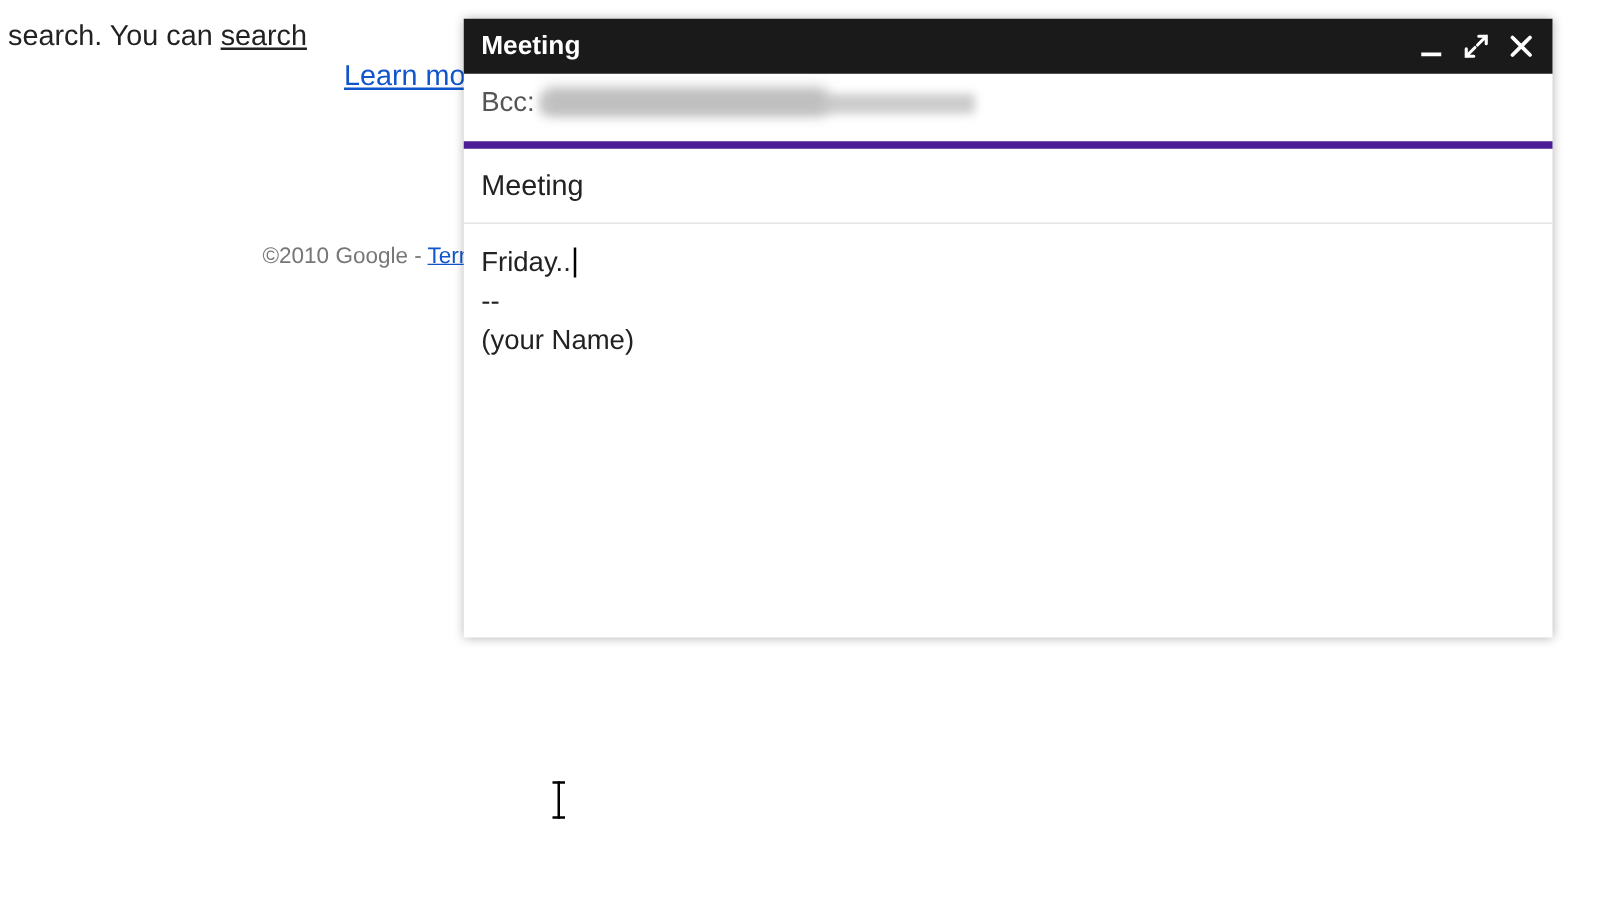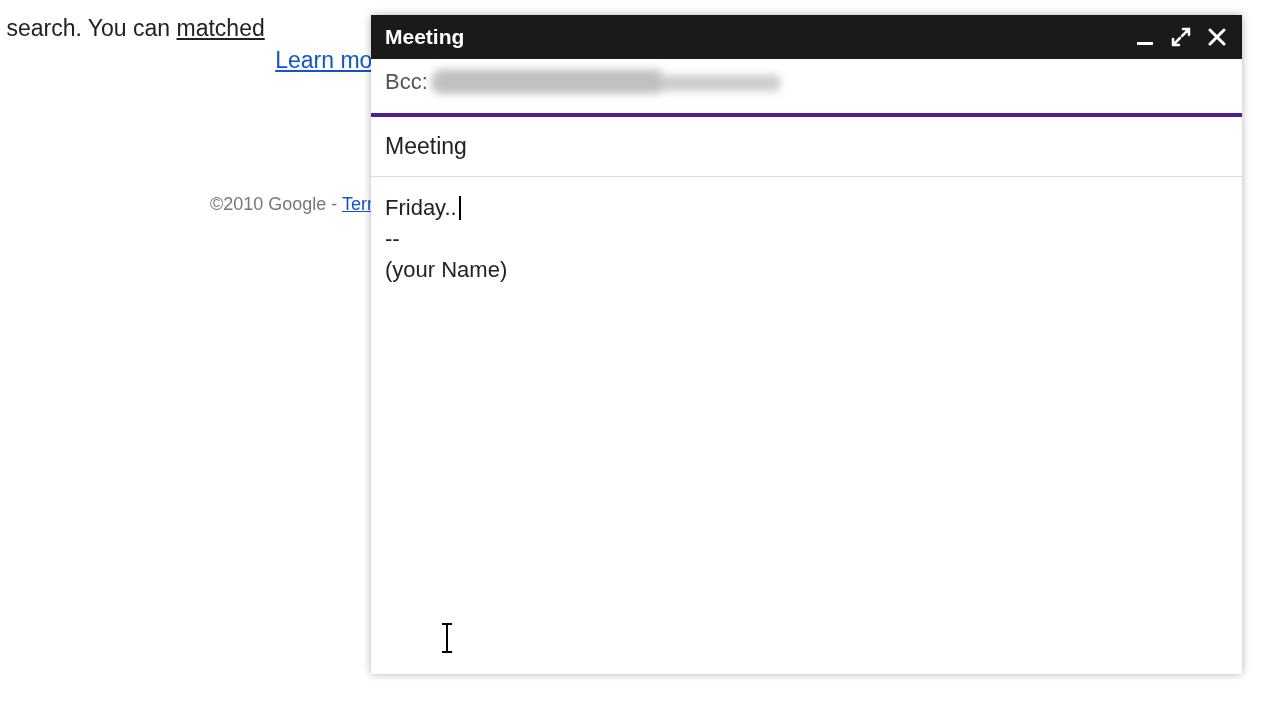--- a/index.html
+++ b/index.html
@@ -24,42 +24,42 @@
     font-size: 18px;
     color: #777;
   }
   .footer-text .terms { text-decoration: underline; color: #1155cc; cursor: pointer; }
   
   .compose-window {
     position: absolute;
     top: 15px;
     left: 371px;
     width: 871px;
-    height: 659px;
+    height: 495px;
     background: #fff;
     box-shadow: 0 0 8px rgba(0,0,0,0.3);
   }
   
   .titlebar {
     background: #1a1a1a;
     color: #fff;
     height: 44px;
     display: flex;
     align-items: center;
     padding: 0 14px;
     font-size: 21px;
     font-weight: bold;
   }
   .titlebar .title { flex: 1; }
   .titlebar .controls { display: flex; align-items: center; gap: 14px; }
   .titlebar .ctrl { cursor: pointer; display: inline-flex; align-items: center; justify-content: center; width: 22px; height: 22px; }
   
   .bcc-row {
     padding: 10px 14px 18px 14px;
-    border-bottom: 4px solid #4c1d95;
+    border-bottom: 6px solid #4c1d95;
     display: flex;
     align-items: center;
     gap: 8px;
     font-size: 22px;
   }
   .bcc-label { color: #555; }
   .bcc-blur-top {
     position: absolute;
     top: 60px; left: 61px; width: 348px; height: 16px;
     background: #ccc; filter: blur(4px); border-radius: 3px;
@@ -113,21 +113,21 @@
   .text-cursor::before { top: 0; }
   .text-cursor::after { bottom: 0; }
   .text-cursor .stem {
     position: absolute; left: 0; top: 0; width: 2px; height: 100%; background: #000;
   }
 </style>
 </head>
 <body>
 
 <div class="background-text">
-  <span>es matched your search. You can </span><span class="broaden">matched</span>
+  <span>es matched your search. You can </span><span class="broaden">search</span>
   <span class="learn-wrap">
       <span class="learn">Learn mor</span>
     </span>
 </div>
 
 <div class="footer-text">
   <span>©2010 Google - </span><span class="terms">Terms</span>
 </div>
 
 <div class="compose-window">

